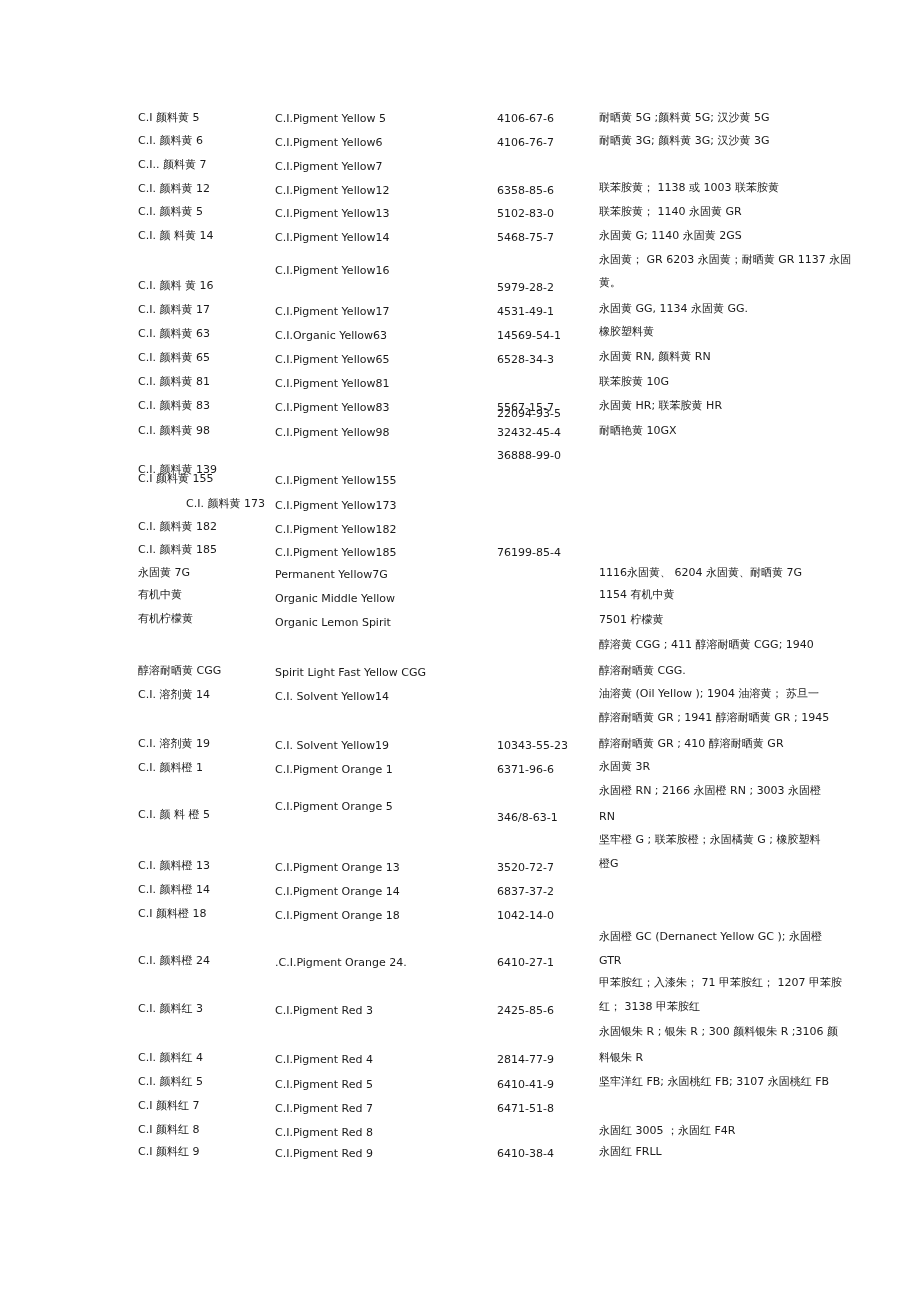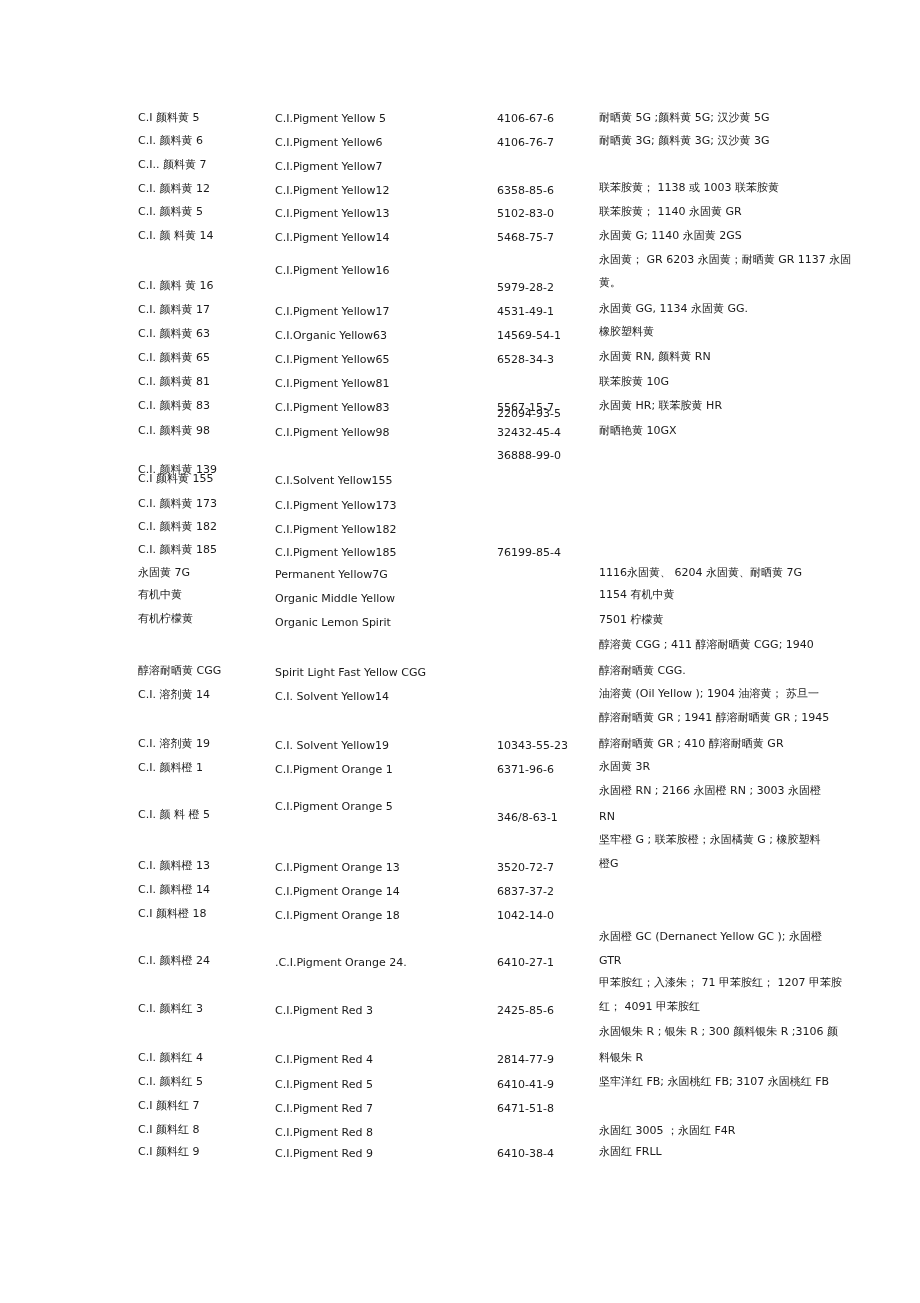--- a/index.html
+++ b/index.html
@@ -63,22 +63,22 @@
     <div class="cell c2" style="top: 401px;">C.I.Pigment Yellow83</div>
     <div class="cell c3" style="top: 401px;">5567-15-7</div>
     <div class="cell c4" style="top: 399px;">永固黄 HR; 联苯胺黄 HR</div>
     <div class="cell c1" style="top: 424px;">C.I. 颜料黄 98</div>
     <div class="cell c2" style="top: 426px;">C.I.Pigment Yellow98</div>
     <div class="cell c3" style="top: 426px;">32432-45-4</div>
     <div class="cell c4" style="top: 424px;">耐晒艳黄 10GX</div>
     <div class="cell c1" style="top: 447px; margin-top: 16px;">C.I. 颜料黄 139</div>
     <div class="cell c3" style="top: 449px;">36888-99-0</div>
     <div class="cell c1" style="top: 472px;">C.I 颜料黄 155</div>
-    <div class="cell c2" style="top: 474px;">C.I.Solvent Yellow155</div>
-    <div class="cell c1" style="top: 497px;">C.I. 颜料黄 173</div>
+    <div class="cell c2" style="top: 474px;">C.I.Pigment Yellow155</div>
+    <div class="cell c1" style="top: 497px; margin-left: 48px;">C.I. 颜料黄 173</div>
     <div class="cell c2" style="top: 499px;">C.I.Pigment Yellow173</div>
     <div class="cell c1" style="top: 520px;">C.I. 颜料黄 182</div>
     <div class="cell c2" style="top: 523px;">C.I.Pigment Yellow182</div>
     <div class="cell c1" style="top: 543px;">C.I. 颜料黄 185</div>
     <div class="cell c2" style="top: 546px;">C.I.Pigment Yellow185</div>
     <div class="cell c3" style="top: 546px;">76199-85-4</div>
     <div class="cell c1" style="top: 566px;">永固黄 7G</div>
     <div class="cell c2" style="top: 568px;">Permanent Yellow7G</div>
     <div class="cell c4" style="top: 566px;">1116永固黄、 6204 永固黄、耐晒黄 7G</div>
     <div class="cell c1" style="top: 588px;">有机中黄</div>
@@ -118,21 +118,21 @@
     <div class="cell c3" style="top: 885px;">6837-37-2</div>
     <div class="cell c1" style="top: 907px;">C.I 颜料橙 18</div>
     <div class="cell c2" style="top: 909px;">C.I.Pigment Orange 18</div>
     <div class="cell c3" style="top: 909px;">1042-14-0</div>
     <div class="cell c4" style="top: 930px;">永固橙 GC (Dernanect Yellow GC ); 永固橙</div>
     <div class="cell c1" style="top: 954px;">C.I. 颜料橙 24</div>
     <div class="cell c2" style="top: 956px;">.C.I.Pigment Orange 24.</div>
     <div class="cell c3" style="top: 956px;">6410-27-1</div>
     <div class="cell c4" style="top: 954px;">GTR</div>
     <div class="cell c4" style="top: 976px;">甲苯胺红；入漆朱； 71 甲苯胺红； 1207 甲苯胺</div>
-    <div class="cell c4" style="top: 1000px;">红； 4091 甲苯胺红</div>
+    <div class="cell c4" style="top: 1000px;">红； 3138 甲苯胺红</div>
     <div class="cell c1" style="top: 1002px;">C.I. 颜料红 3</div>
     <div class="cell c2" style="top: 1004px;">C.I.Pigment Red 3</div>
     <div class="cell c3" style="top: 1004px;">2425-85-6</div>
     <div class="cell c4" style="top: 1025px;">永固银朱 R ; 银朱 R ; 300 颜料银朱 R ;3106 颜</div>
     <div class="cell c1" style="top: 1051px;">C.I. 颜料红 4</div>
     <div class="cell c2" style="top: 1053px;">C.I.Pigment Red 4</div>
     <div class="cell c3" style="top: 1053px;">2814-77-9</div>
     <div class="cell c4" style="top: 1051px;">料银朱 R</div>
     <div class="cell c1" style="top: 1075px;">C.I. 颜料红 5</div>
     <div class="cell c2" style="top: 1078px;">C.I.Pigment Red 5</div>

